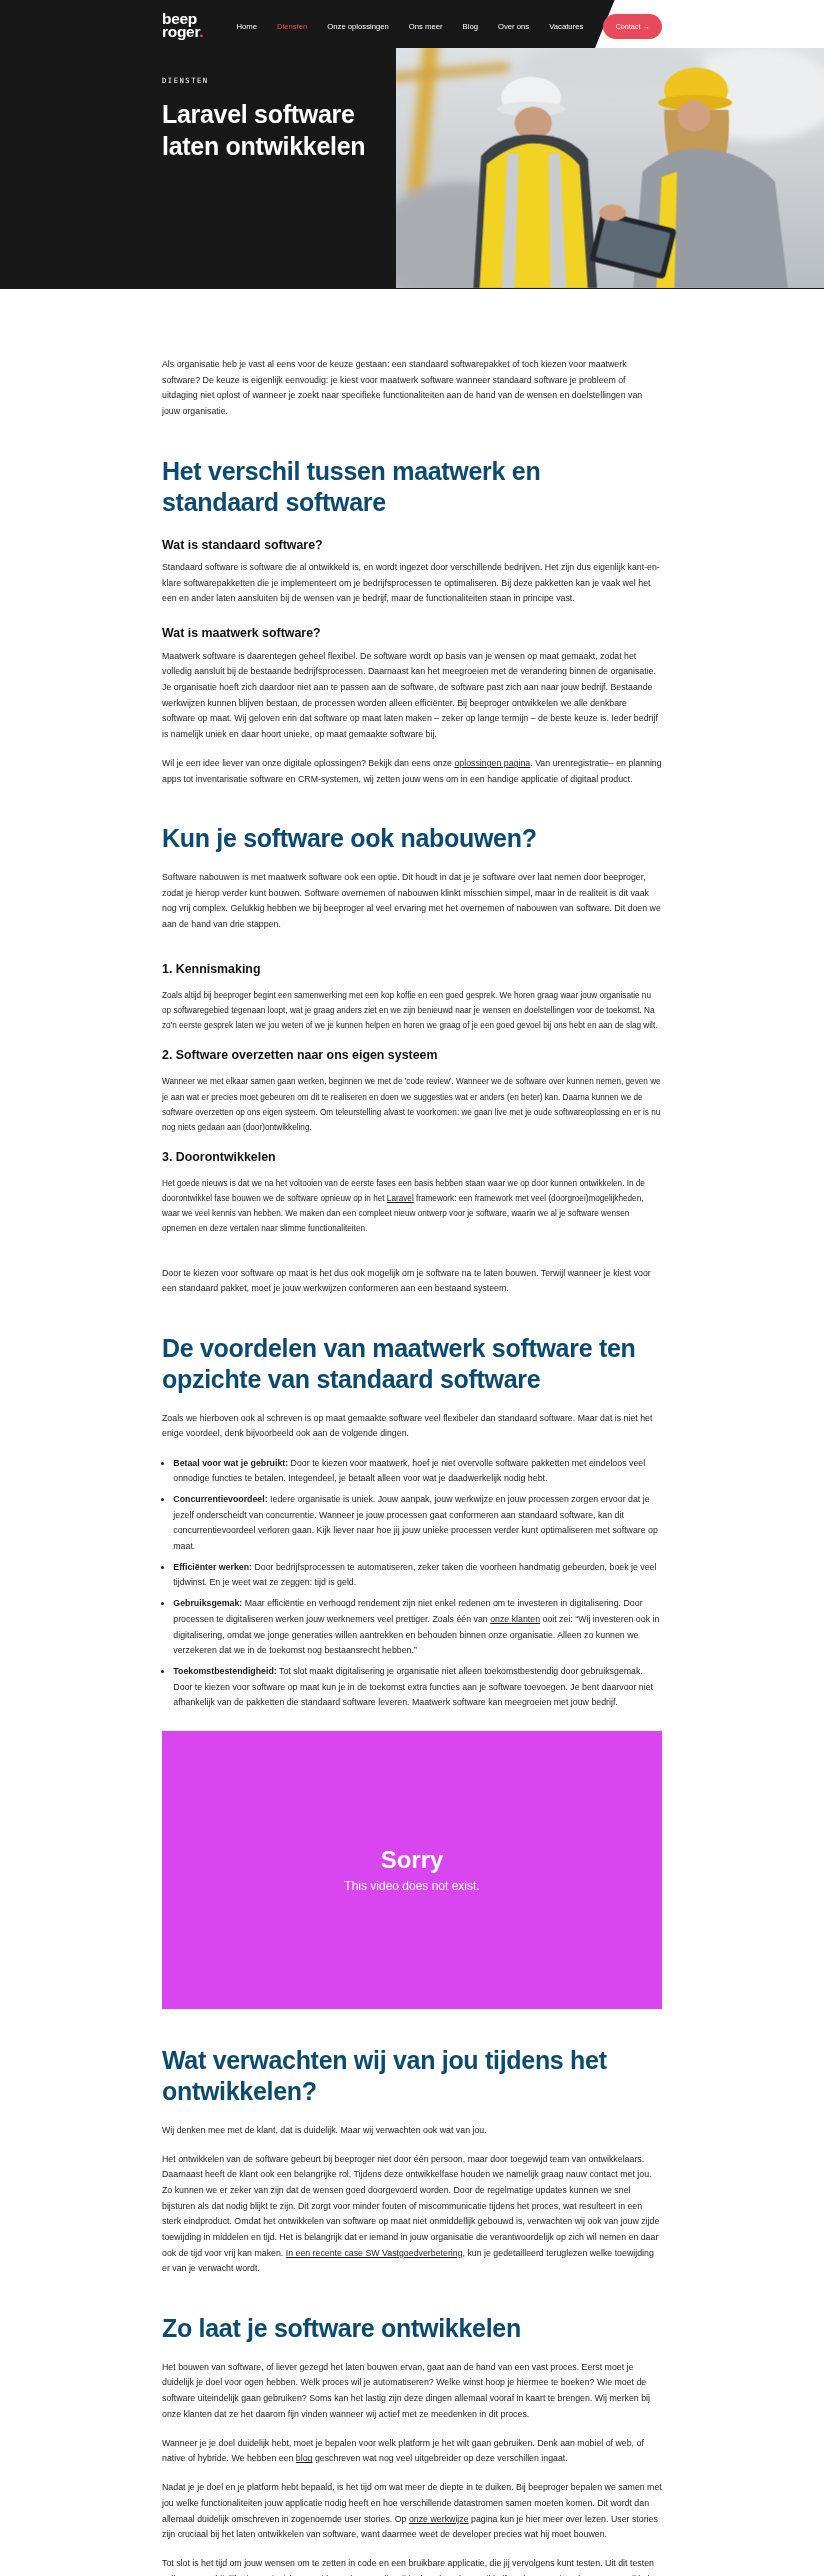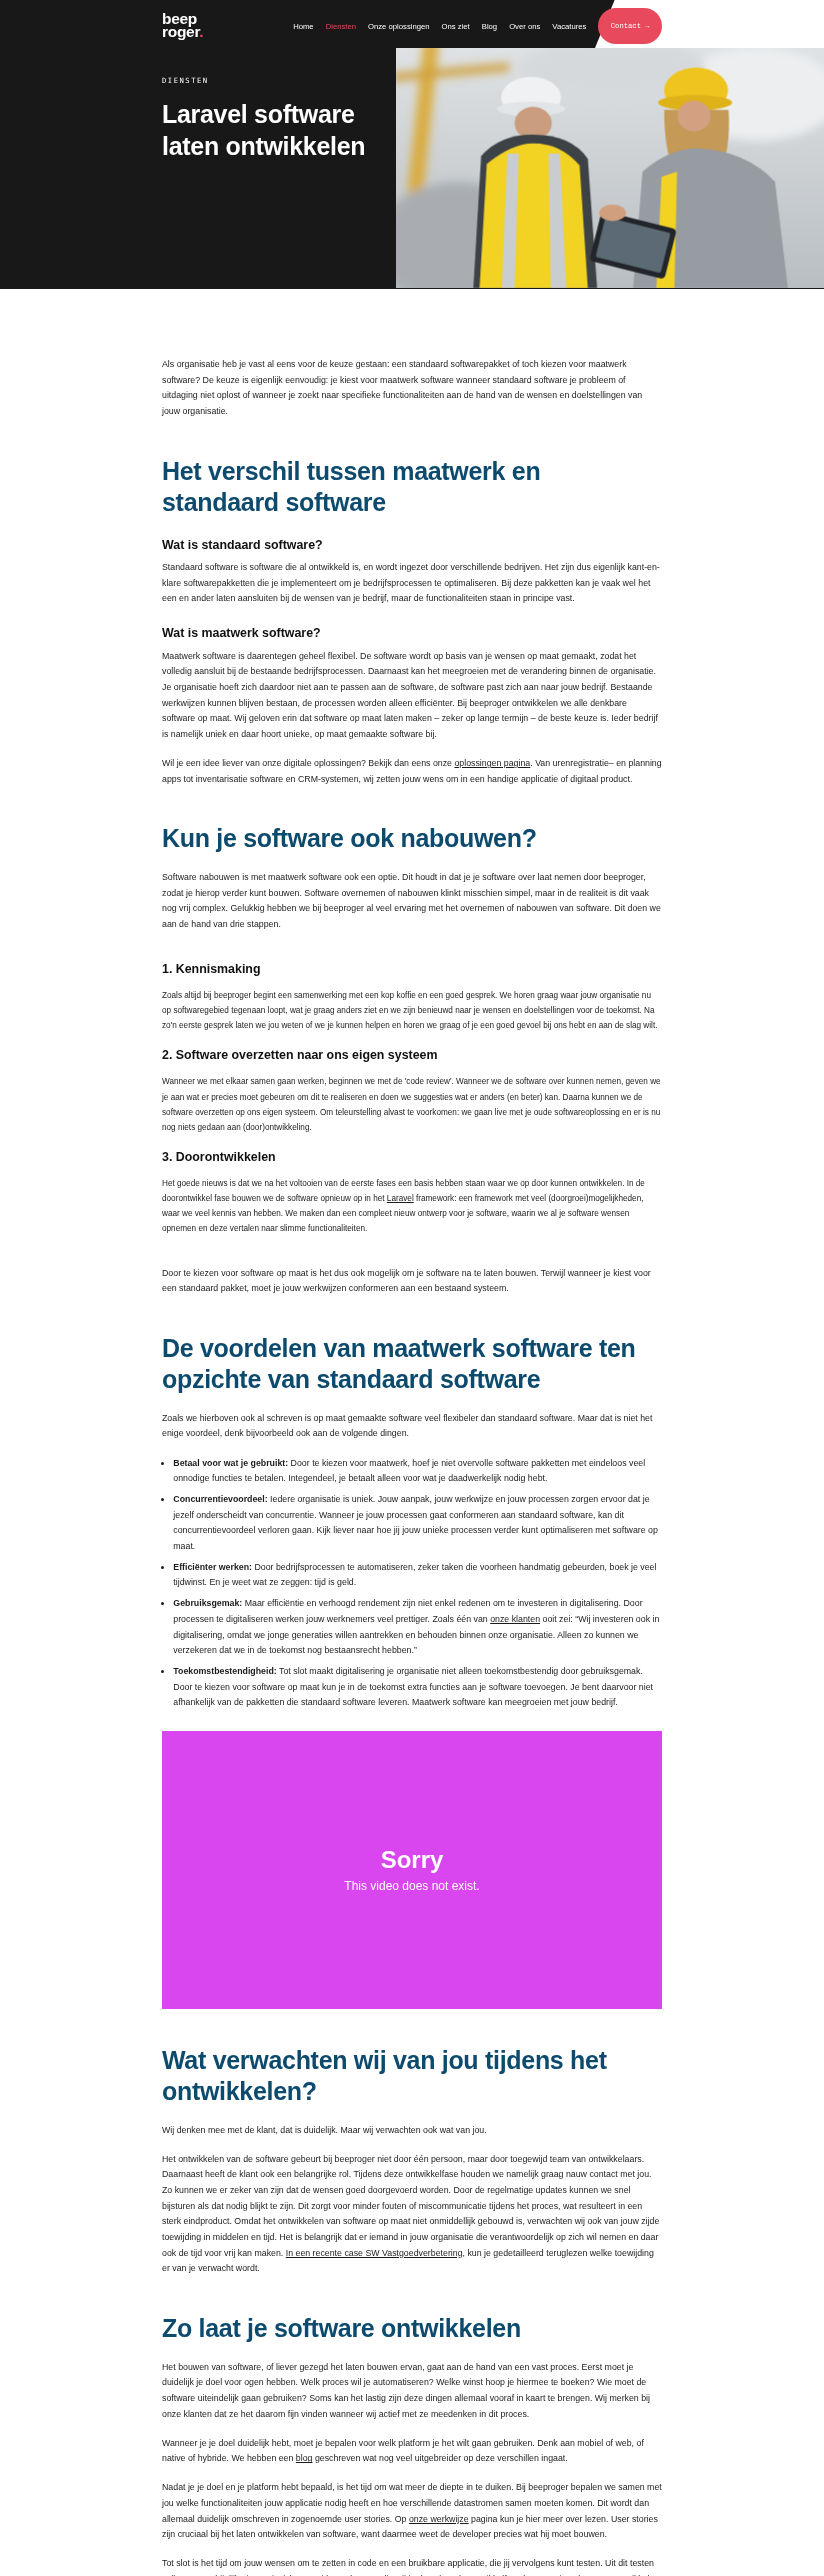--- a/index.html
+++ b/index.html
@@ -9,26 +9,26 @@
 
   
   .hero { position:relative; height:289px; background:#181818; overflow:hidden; }
   .hero-wedge { position:absolute; top:0; right:0; width:229px; height:48px; background:#fff;
     clip-path:polygon(19.6px 0, 100% 0, 100% 100%, 0 100%); }
   .hero-photo { position:absolute; top:48px; right:0; width:428px; height:240px; }
   .topbar { position:absolute; top:0; left:0; right:0; height:52px; z-index:5; }
   .topbar-inner { width:500px; margin:0 auto; height:52px; display:flex; align-items:center; }
   .logo { color:#fff; font-weight:bold; font-size:15.5px; line-height:0.82; letter-spacing:-0.3px; cursor:pointer; }
   .logo .dot { color:#e8495c; }
-  .nav { display:flex; align-items:center; gap:12px; margin-left:auto; }
+  .nav { display:flex; align-items:center; gap:20px; margin-left:auto; }
   .nav a { color:#fff; text-decoration:none; font-size:7.7px; }
   .nav a.active { color:#e8495c; }
   .btn-pill { display:inline-flex; align-items:center; justify-content:center; background:#e8495c; color:#fff;
-    border:none; border-radius:515px; height:36px; padding:0 12.4px; font-size:7.2px; cursor:pointer;
-    font-family:Liberation Mono, monospace; }
+    border:none; border-radius:515px; height:25px; padding:0 12.4px; font-size:7.2px; cursor:pointer;
+    font-family:Liberation Sans, sans-serif; }
   .hero-inner { position:absolute; top:76px; left:162px; z-index:4; }
   .eyebrow { font-family:"DejaVu Sans Mono",monospace; font-size:7.2px; letter-spacing:1.5px; color:#fff; }
   .hero h1 { margin:14.4px 0 0 0; color:#fff; font-size:25px; line-height:1.26; width:227px; letter-spacing:-0.3px; }
 
   
   .main { padding-top:68px; }
   .main p { font-size:8.8px; line-height:1.78; margin:0 0 13.4px 0; }
   .main h2 { font-size:25px; line-height:1.25; letter-spacing:-0.3px; margin:36px 0 15.5px 0; color:#0c4a6e; }
   .main h3 { font-size:12.4px; margin:19.6px 0 8.2px 0; color:#111; }
   a.lnk { color:#1c1c1c; text-decoration:underline; }
@@ -105,21 +105,21 @@
   <div class="topbar">
     <div class="topbar-inner">
       <div class="logo">
         <div><span>beep</span></div>
         <div><span>roger</span><span class="dot">.</span></div>
       </div>
       <nav class="nav">
         <a href="#">Home</a>
         <a href="#" class="active">Diensten</a>
         <a href="#">Onze oplossingen</a>
-        <a href="#">Ons ziet</a>
+        <a href="#">Ons meer</a>
         <a href="#">Blog</a>
         <a href="#">Over ons</a>
         <a href="#">Vacatures</a>
         <button class="btn-pill">Contact →</button>
       </nav>
     </div>
   </div>
 
   <div class="hero-inner">
     <div class="eyebrow">DIENSTEN</div>

